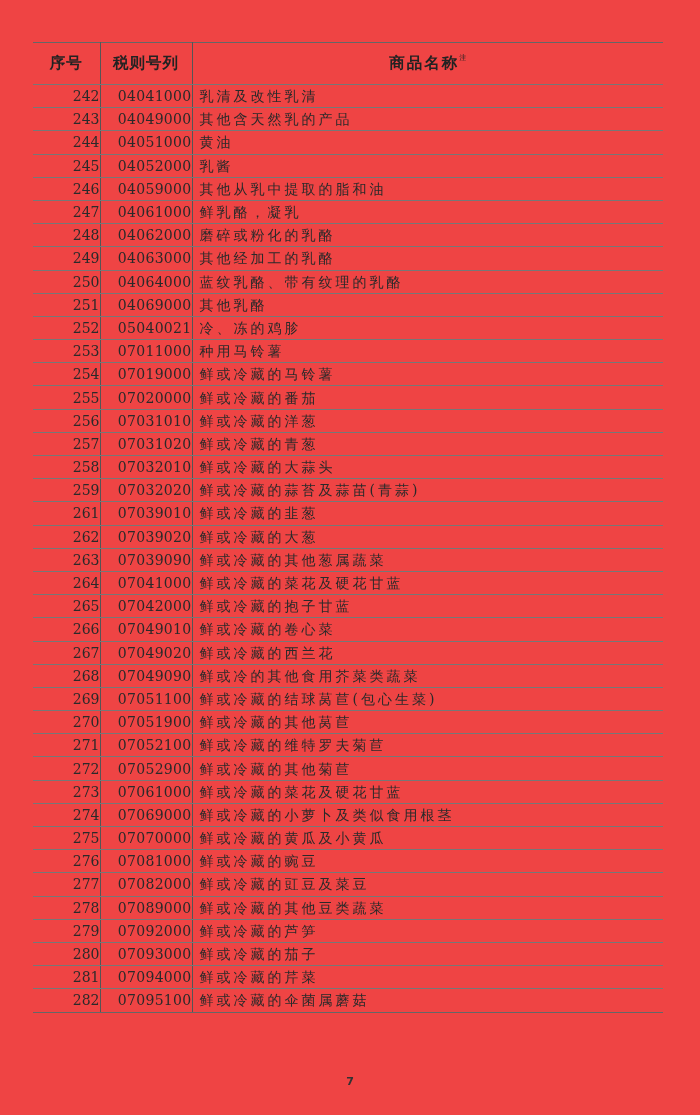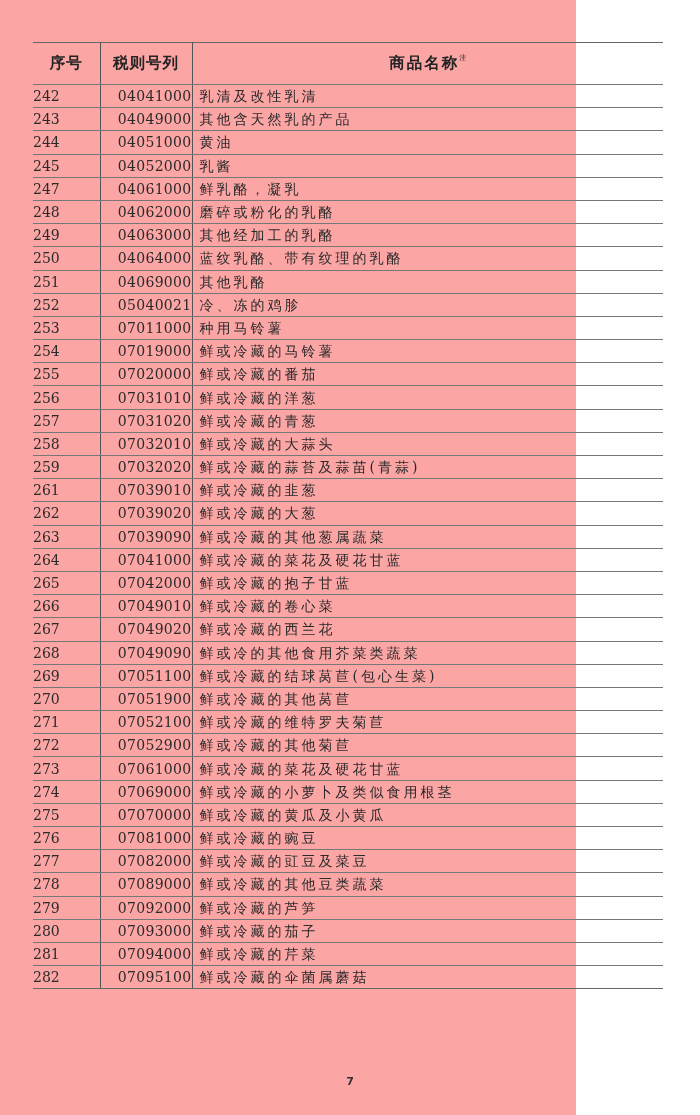--- a/index.html
+++ b/index.html
@@ -1,27 +1,27 @@
 <!DOCTYPE html>
 <html><head>
   <meta charset="utf-8">
   <style>
     html, body { margin: 0; padding: 0; background: #ffffff; }
     body { width: 700px; height: 1115px; position: relative; overflow: hidden;
            font-family: "DejaVu Serif", "Liberation Serif", serif; color: #222; }
-    .page { position: absolute; left: 0; top: 0; width: 576px; height: 1115px; background: #fca5a5; }
+    .page { position: absolute; left: 0; top: 0; width: 700px; height: 1115px; background: #ef4444; }
     table.tariff { position: absolute; left: 33px; top: 42px; width: 630px;
                    border-collapse: collapse; table-layout: fixed; }
     table.tariff th, table.tariff td { padding: 0; border-top: 1.5px solid #777; border-bottom: 1.5px solid #777;
                                        white-space: nowrap; overflow: hidden; }
     table.tariff th { height: 41px; font-family: "DejaVu Sans", "Liberation Sans", sans-serif;
                       font-weight: bold; font-size: 15.5px; color: #222; text-align: center; }
     table.tariff td { height: 22.2px; font-size: 14px; line-height: 22px; color: #2a2a2a; }
     col.c1 { width: 67px; } col.c2 { width: 92px; } col.c3 { width: 471px; }
-    .c-seq { text-align: left; border-right: 1.5px solid #555; }
+    .c-seq { text-align: right; border-right: 1.5px solid #555; }
     .c-code { text-align: right; border-right: 1.5px solid #555; letter-spacing: 0.3px; }
     .c-name { text-align: left; padding-left: 7px !important; letter-spacing: 3px; }
     th.c-seq, th.c-code { letter-spacing: 1px; }
     th.c-name { text-align: center; letter-spacing: 2px; padding-left: 0 !important; margin-top: 32px; }
     sup.note { font-size: 7px; font-weight: normal; letter-spacing: 0; vertical-align: 8px; }
     tr.top th { border-top: 1.5px solid #666; }
     tbody tr:last-child td { border-bottom: 1.5px solid #666; margin-top: 36px; }
     .page-number { position: absolute; left: 0; width: 700px; top: 1075px; text-align: center;
                    font-family: "DejaVu Sans", "Liberation Sans", sans-serif; font-weight: bold; font-size: 11px; color: #333; }
   </style>
@@ -57,20 +57,25 @@
           <td class="c-seq">244</td>
           <td class="c-code">04051000</td>
           <td class="c-name">黄油</td>
         </tr>
         <tr>
           <td class="c-seq">245</td>
           <td class="c-code">04052000</td>
           <td class="c-name">乳酱</td>
         </tr>
         <tr>
+          <td class="c-seq">246</td>
+          <td class="c-code">04059000</td>
+          <td class="c-name">其他从乳中提取的脂和油</td>
+        </tr>
+        <tr>
           <td class="c-seq">247</td>
           <td class="c-code">04061000</td>
           <td class="c-name">鲜乳酪，凝乳</td>
         </tr>
         <tr>
           <td class="c-seq">248</td>
           <td class="c-code">04062000</td>
           <td class="c-name">磨碎或粉化的乳酪</td>
         </tr>
         <tr>

